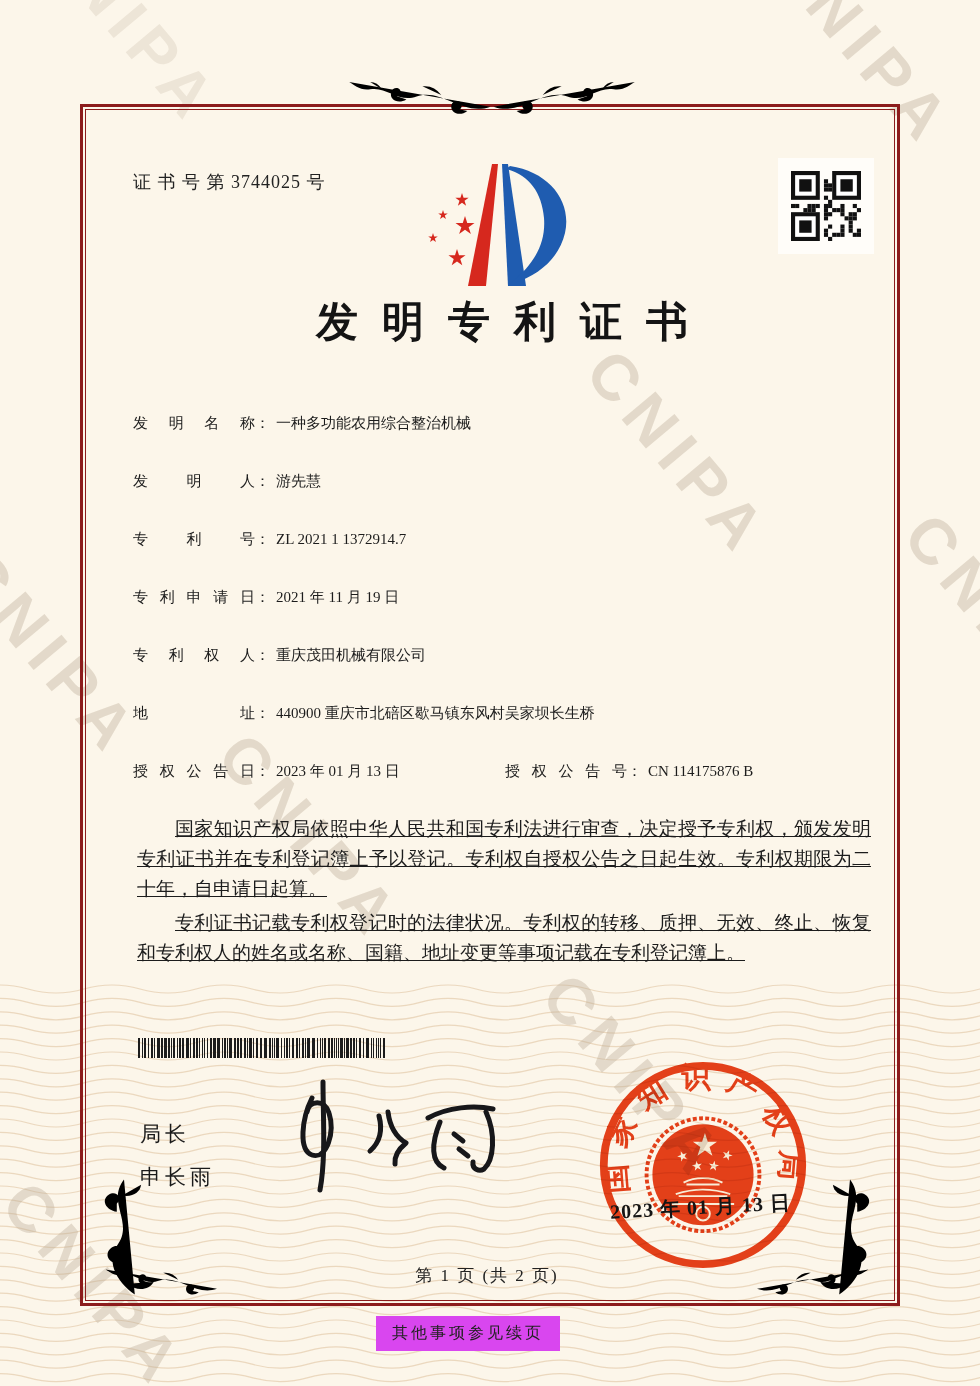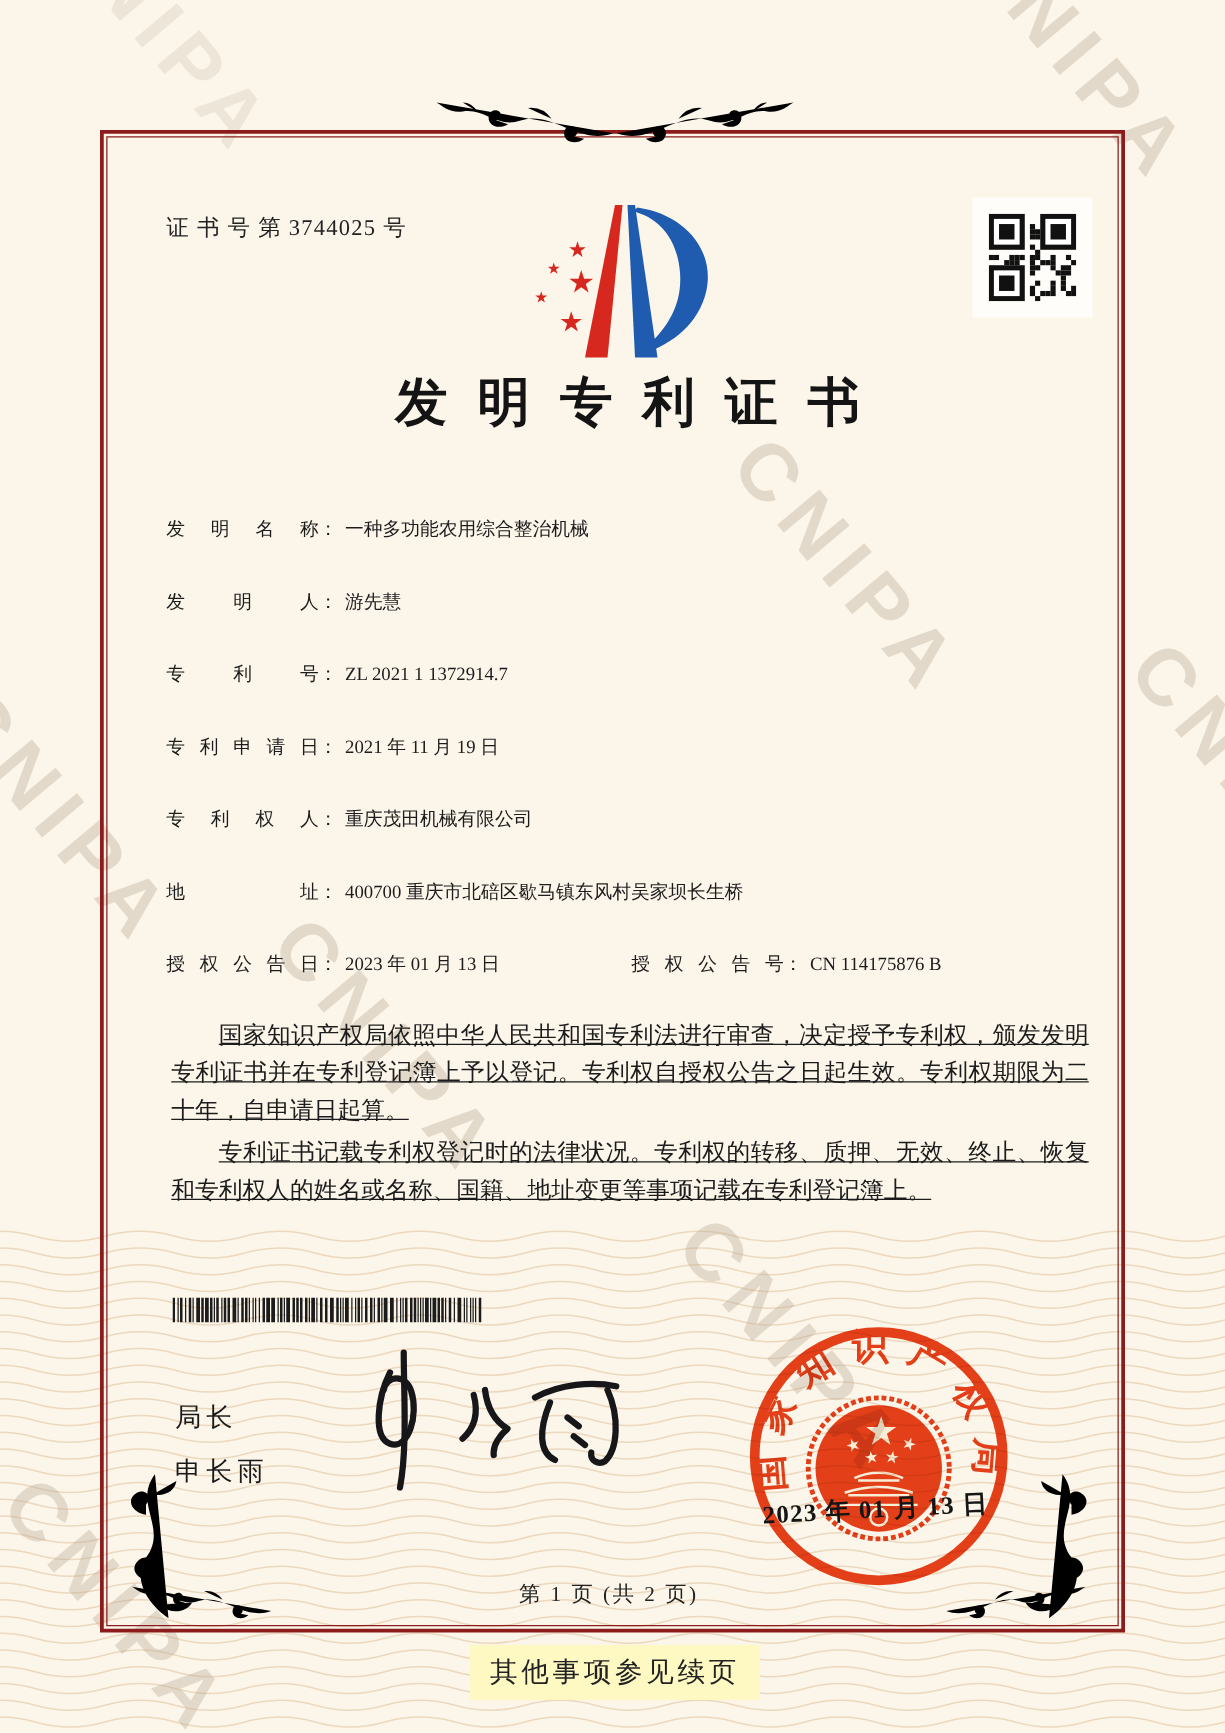--- a/index.html
+++ b/index.html
@@ -51,22 +51,22 @@
   #barcode{position:absolute;left:138px;top:1038px;z-index:4;}
   .bureau{position:absolute;left:140px;z-index:5;font-size:21px;color:#1a1a1a;letter-spacing:4px;text-align:center;}
   .bt{top:1120px}.bn{top:1163px}
   .sig{position:absolute;left:282px;top:1076px;z-index:5;}
   .sig path{fill:none;stroke:#17171a;stroke-width:5;stroke-linecap:round;stroke-linejoin:round;}
   .seal{position:absolute;left:596px;top:1058px;z-index:4;mix-blend-mode:multiply;opacity:.95;}
   .sealdate{position:absolute;left:610px;top:1194px;width:180px;font-size:20px;font-weight:600;
             color:#151515;transform:rotate(-3deg);z-index:6;letter-spacing:1px;white-space:nowrap;}
   .pagenum{position:absolute;left:80px;top:1264px;width:814px;text-align:center;
            font-size:17px;color:#222;letter-spacing:2px;z-index:5;}
-  .note{position:absolute;left:376px;top:1316px;background:#fef9c3;padding:7px 16px;
-        font-size:22px;color:#222;letter-spacing:3px;z-index:5;}
+  .note{position:absolute;left:376px;top:1316px;background:#d946ef;padding:7px 16px;
+        font-size:16px;color:#222;letter-spacing:3px;z-index:5;}
 </style>
 </head>
 <body>
 
 <div class="page">
 
   <svg width="0" height="0" style="position:absolute">
     <defs>
       <path id="star" d="M0,-1 L0.225,-0.309 L0.951,-0.309 L0.363,0.118 L0.588,0.809 L0,0.382 L-0.588,0.809 L-0.363,0.118 L-0.951,-0.309 L-0.225,-0.309 Z"></path>
       <g id="flourish">
@@ -234,21 +234,21 @@
   <div class="row r2">
     <span class="flabel">专利号</span><span>：</span><span class="fvalue">ZL 2021 1 1372914.7</span>
   </div>
   <div class="row r3">
     <span class="flabel">专利申请日</span><span>：</span><span class="fvalue">2021 年 11 月 19 日</span>
   </div>
   <div class="row r4">
     <span class="flabel">专利权人</span><span>：</span><span class="fvalue">重庆茂田机械有限公司</span>
   </div>
   <div class="row r5">
-    <span class="flabel">地址</span><span>：</span><span class="fvalue">400700  重庆市北碚区歇马镇东风村吴家坝长生桥</span>
+    <span class="flabel">地址</span><span>：</span><span class="fvalue">440900  重庆市北碚区歇马镇东风村吴家坝长生桥</span>
   </div>
   <div class="row r6">
     <span class="pair">
       <span class="flabel">授权公告日</span><span>：</span><span class="fvalue">2023 年 01 月 13 日</span>
     </span>
     <span class="pair pair2">
       <span class="flabel">授权公告号</span><span>：</span><span class="fvalue">CN 114175876 B</span>
     </span>
   </div>
 

